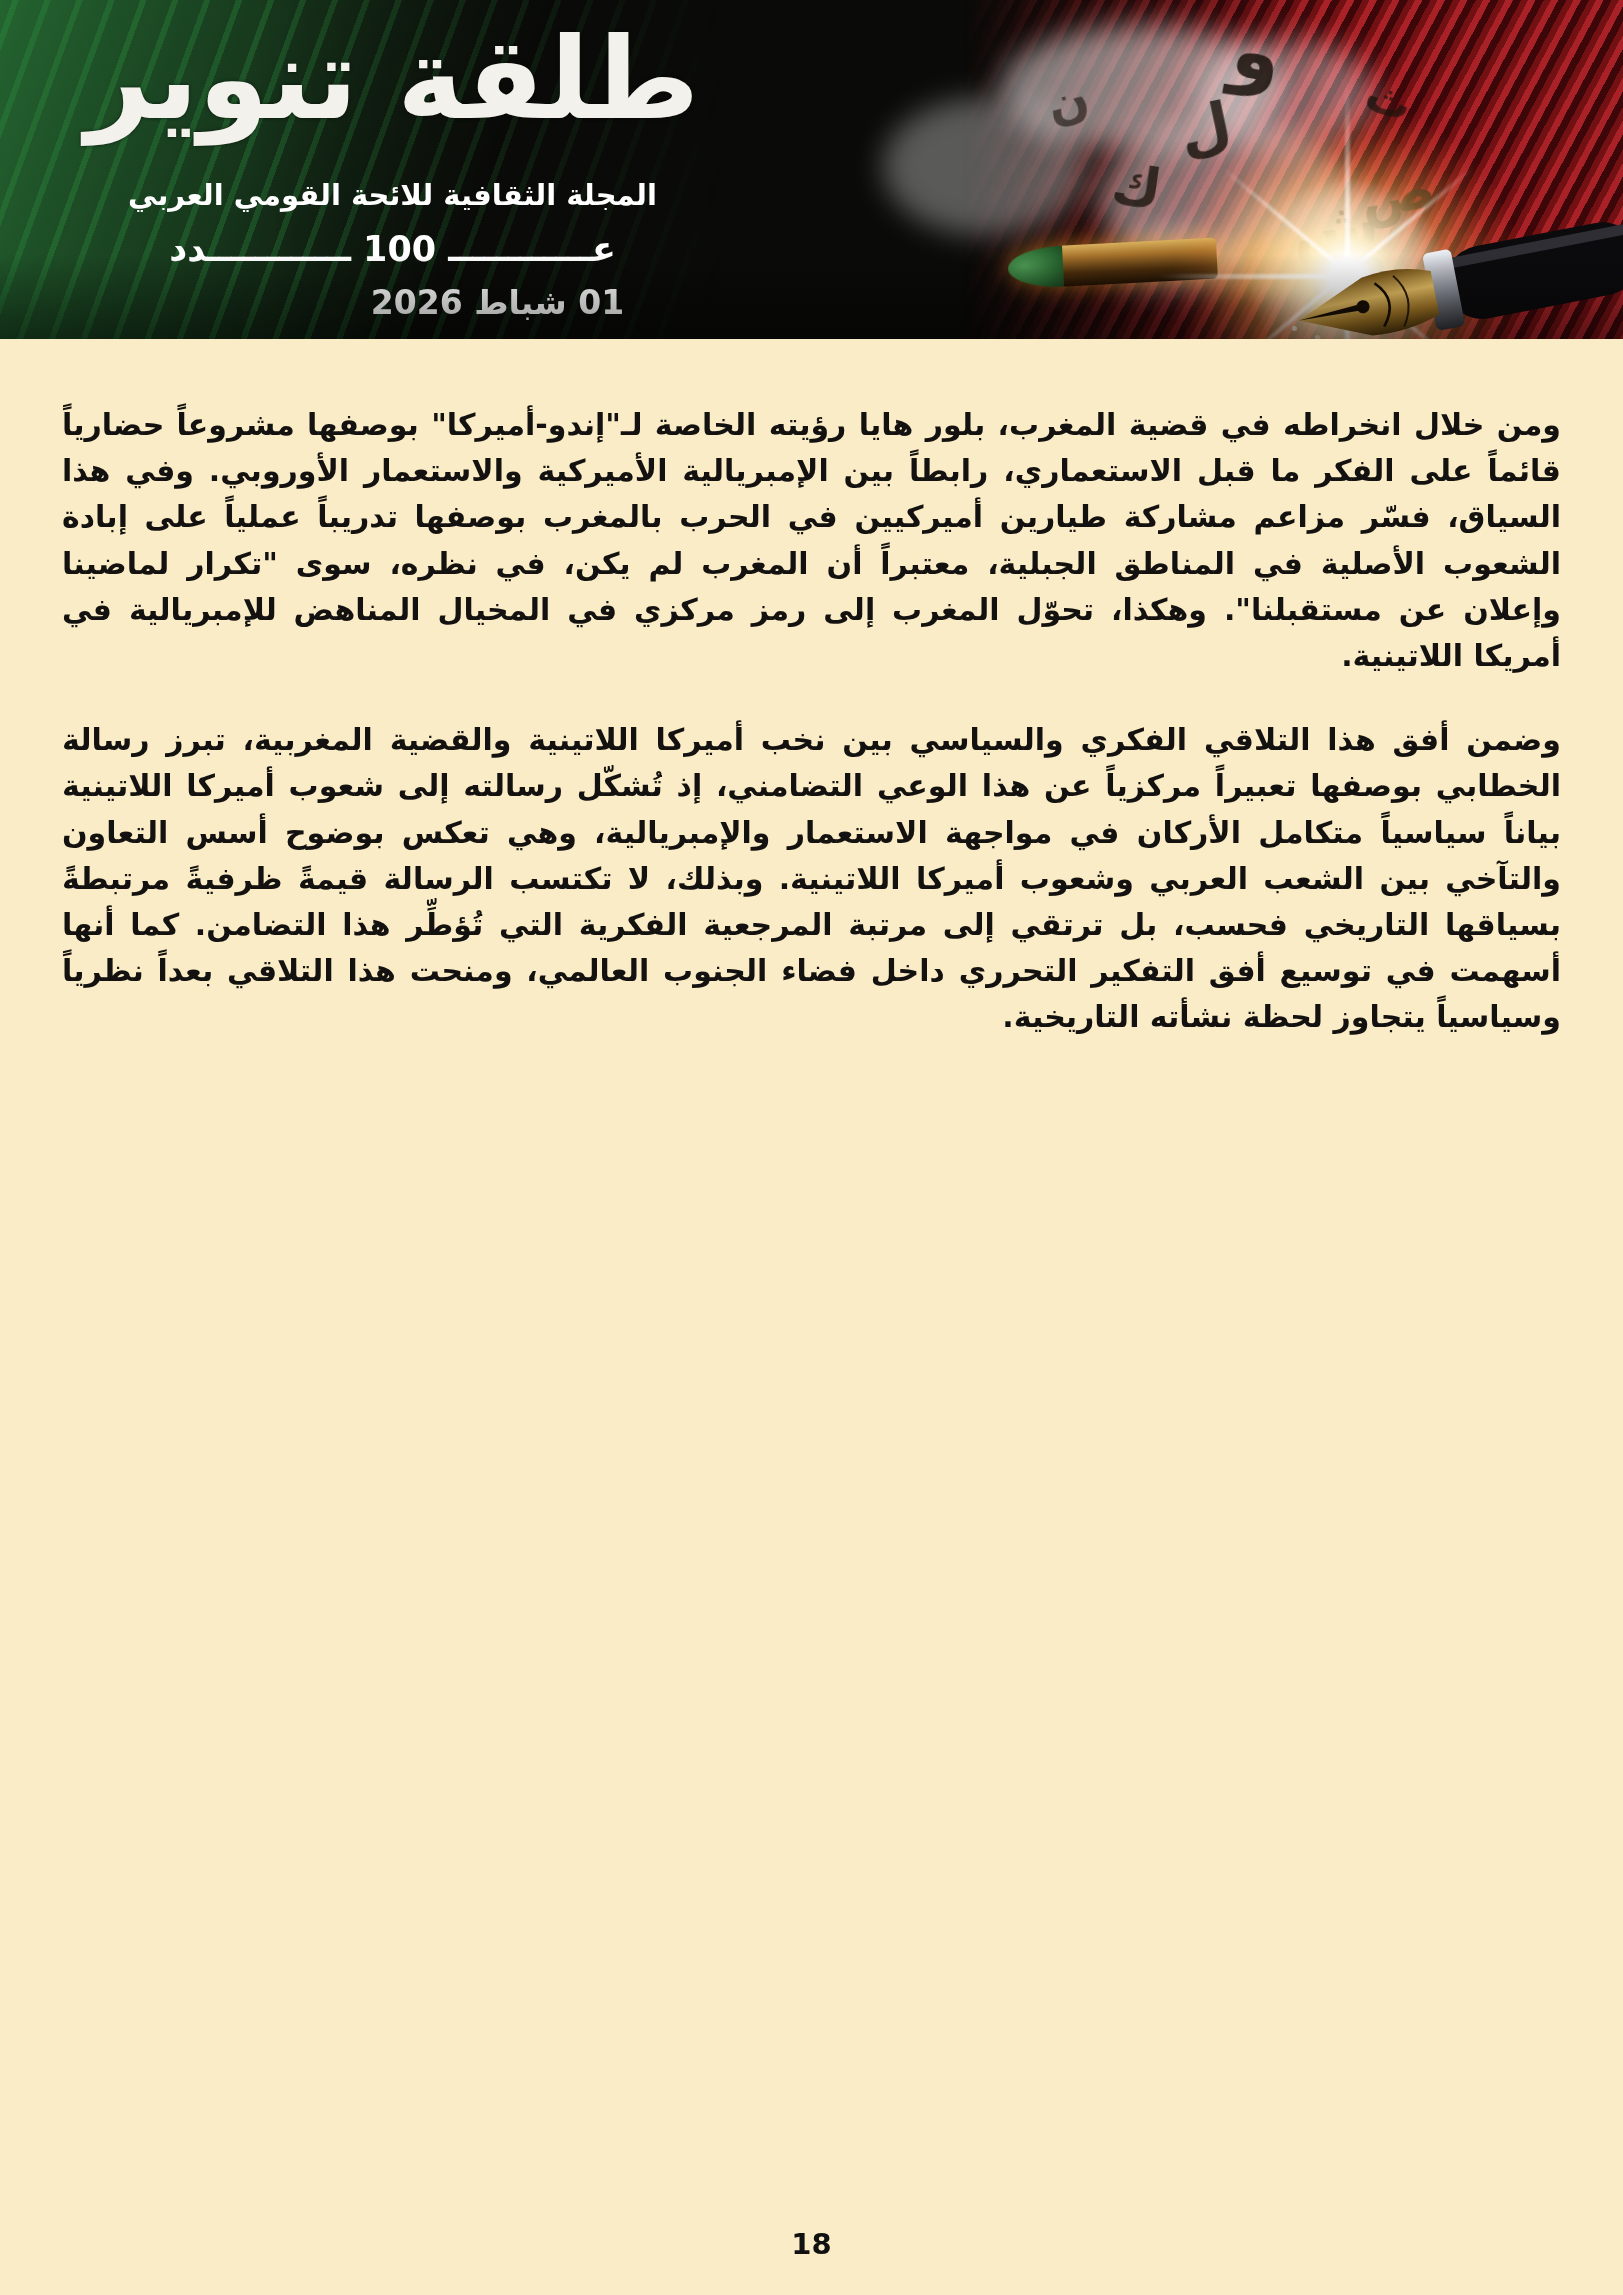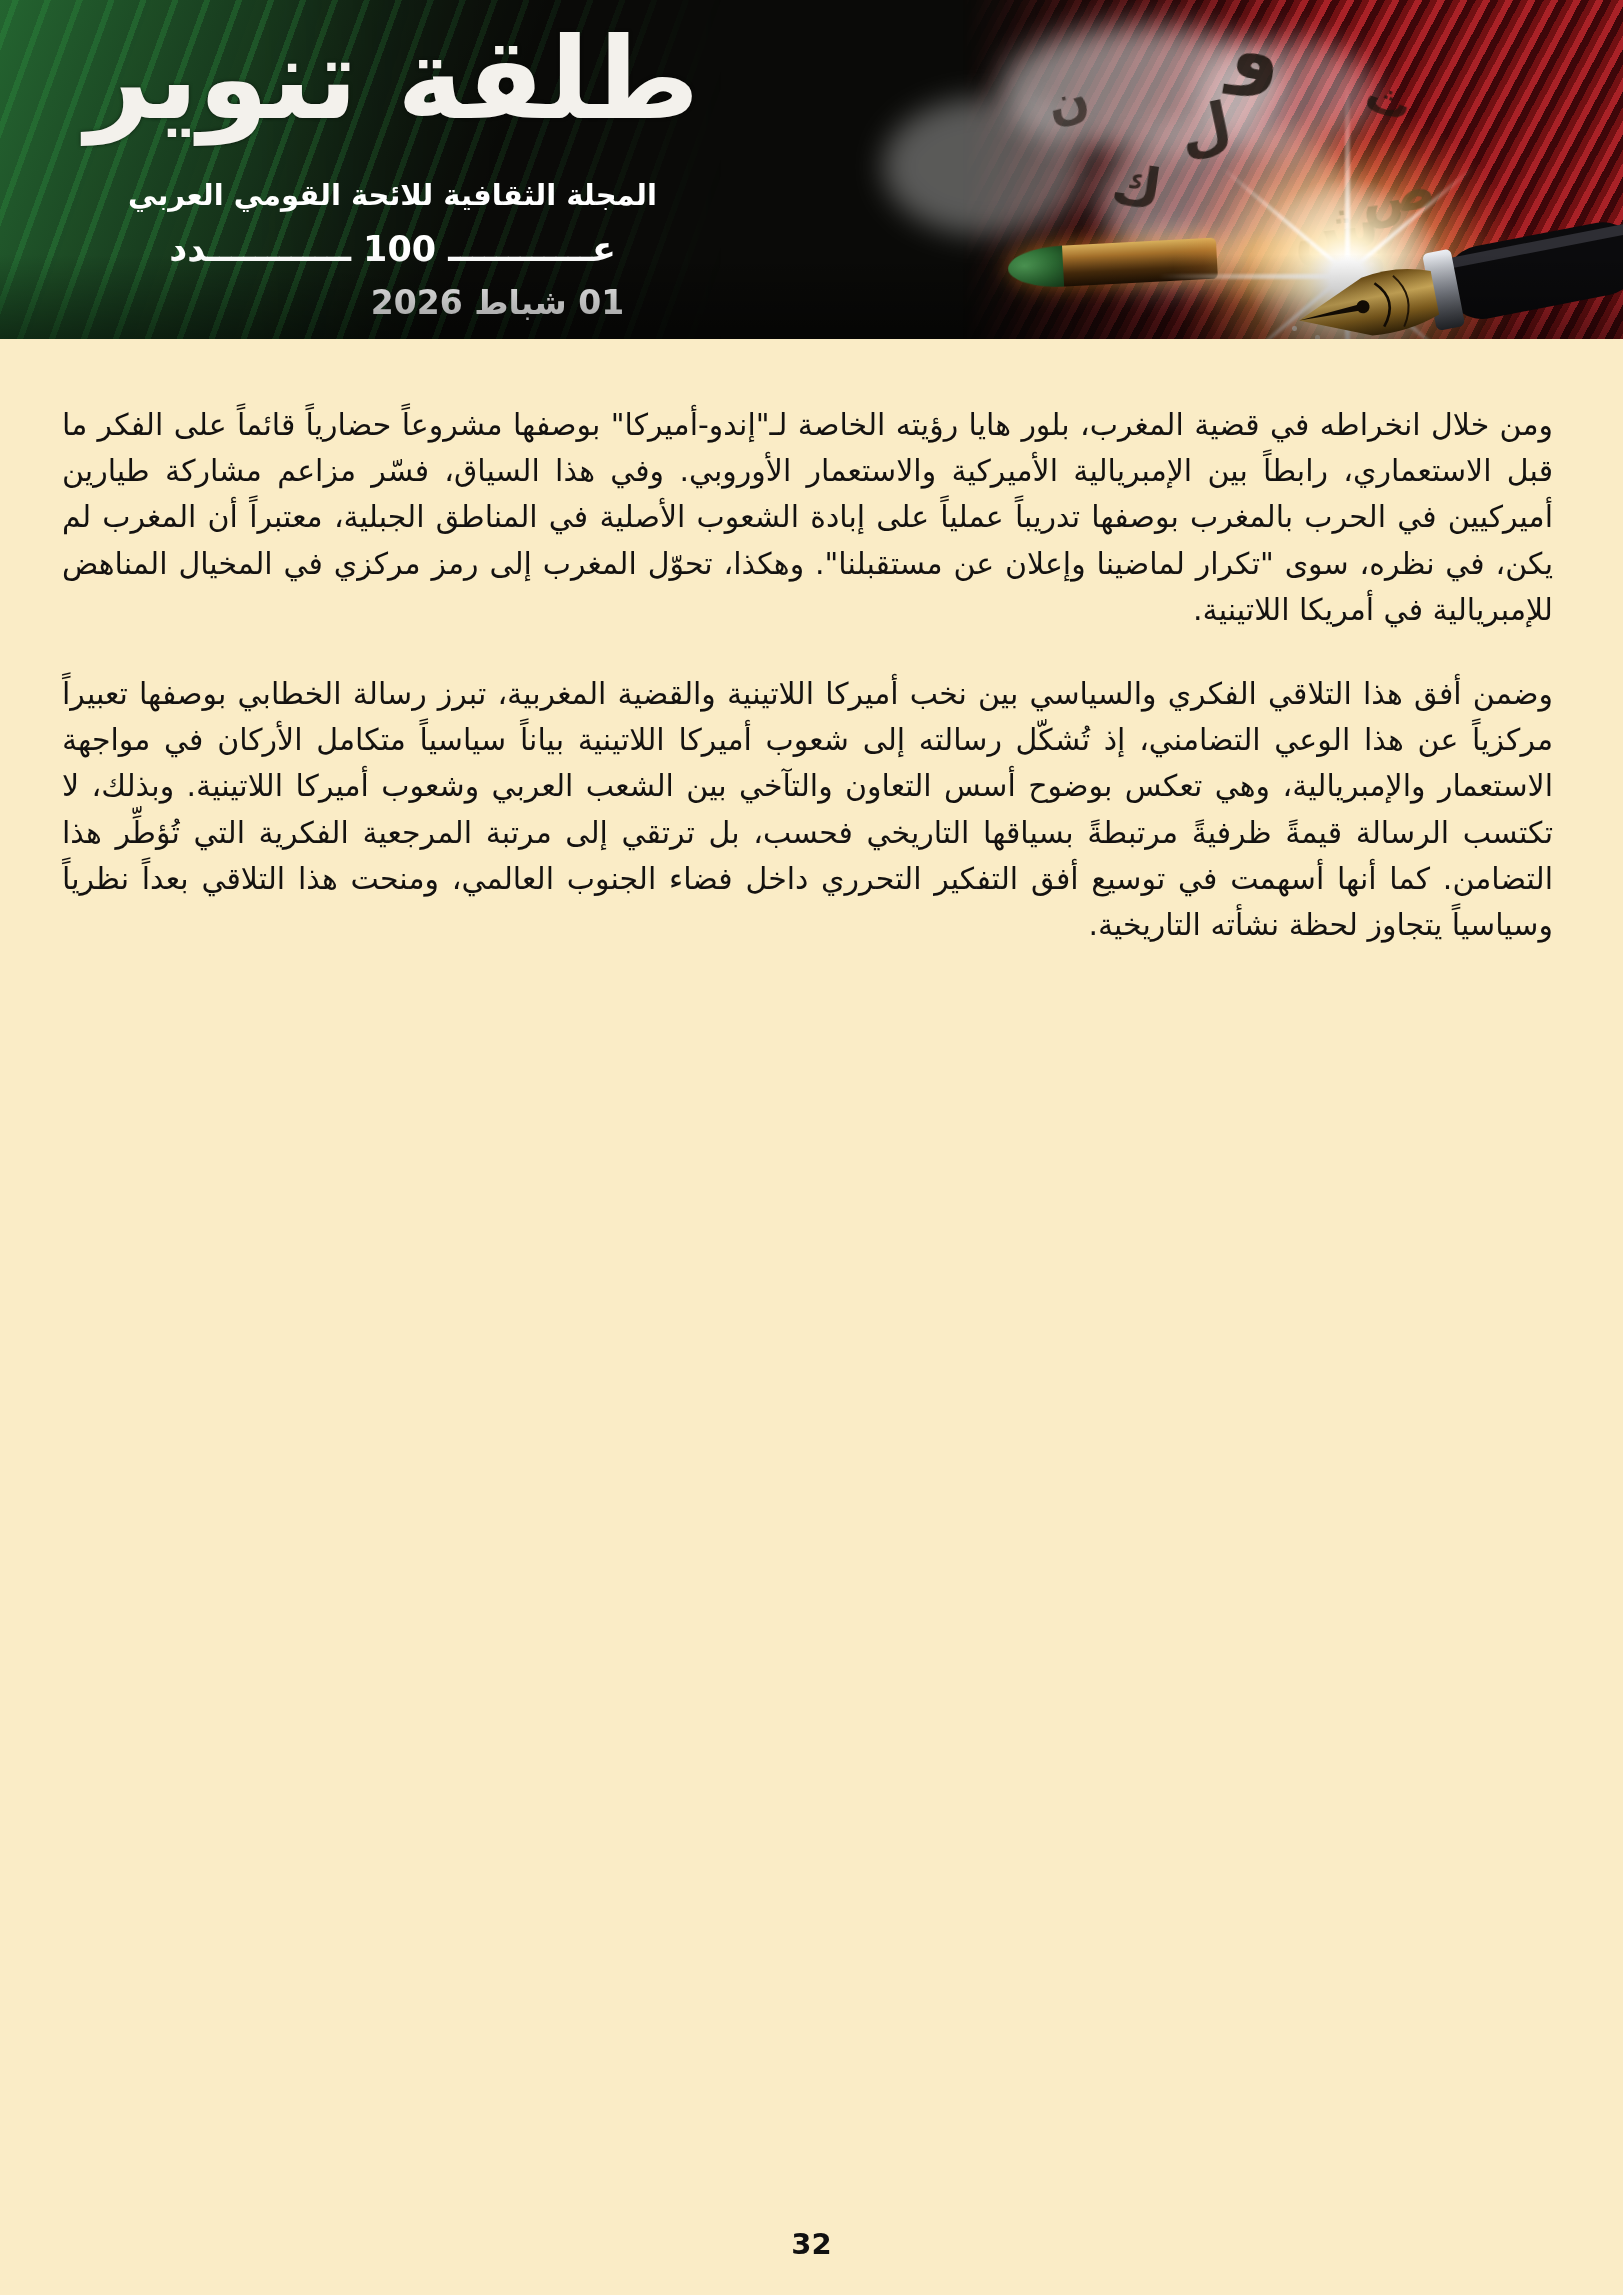--- a/index.html
+++ b/index.html
@@ -104,21 +104,21 @@
   .spark{position:absolute;width:4.6px;height:4.6px;border-radius:50%;background:#fff;opacity:.85;}
 
   
   .article{
     position:absolute;top:339px;left:0;width:1623px;
     padding:63px 62px 0 62px;box-sizing:border-box;
     direction:rtl;text-align:justify;
     color:#141210;font-size:30px;line-height:1.54;
     font-family:"DejaVu Sans",sans-serif;
   }
-  .article p{margin:0 8px 38px 0;}
+  .article p{margin:0 0 38px 0;font-weight:bold;}
 
   
   .page-number{
     position:absolute;bottom:34px;left:0;width:100%;
     text-align:center;font-size:29px;font-weight:bold;color:#111;
   }
 </style>
 </head>
 <body>
 
@@ -193,16 +193,16 @@
     </div>
 
     <div class="banner-shade"></div>
   </header>
 
   <main class="article">
     <p>ومن خلال انخراطه في قضية المغرب، بلور هايا رؤيته الخاصة لـ"إندو-أميركا" بوصفها مشروعاً حضارياً قائماً على الفكر ما قبل الاستعماري، رابطاً بين الإمبريالية الأميركية والاستعمار الأوروبي. وفي هذا السياق، فسّر مزاعم مشاركة طيارين أميركيين في الحرب بالمغرب بوصفها تدريباً عملياً على إبادة الشعوب الأصلية في المناطق الجبلية، معتبراً أن المغرب لم يكن، في نظره، سوى "تكرار لماضينا وإعلان عن مستقبلنا".  وهكذا، تحوّل المغرب إلى رمز مركزي في المخيال المناهض للإمبريالية في أمريكا اللاتينية.</p>
     <p>وضمن أفق هذا التلاقي الفكري والسياسي بين نخب أميركا اللاتينية والقضية المغربية، تبرز رسالة الخطابي بوصفها تعبيراً مركزياً عن هذا الوعي التضامني، إذ تُشكّل رسالته إلى شعوب أميركا اللاتينية بياناً سياسياً متكامل الأركان في مواجهة الاستعمار والإمبريالية، وهي تعكس بوضوح أسس التعاون والتآخي بين الشعب العربي وشعوب أميركا اللاتينية.  وبذلك، لا تكتسب الرسالة قيمةً ظرفيةً مرتبطةً بسياقها التاريخي فحسب، بل ترتقي إلى مرتبة المرجعية الفكرية التي تُؤطِّر هذا التضامن. كما أنها أسهمت في توسيع أفق التفكير التحرري داخل فضاء الجنوب العالمي، ومنحت هذا التلاقي بعداً نظرياً وسياسياً يتجاوز لحظة نشأته التاريخية.</p>
   </main>
 
-  <div class="page-number">32</div>
+  <div class="page-number">18</div>
 
 </div>
 
 
 </body></html>

